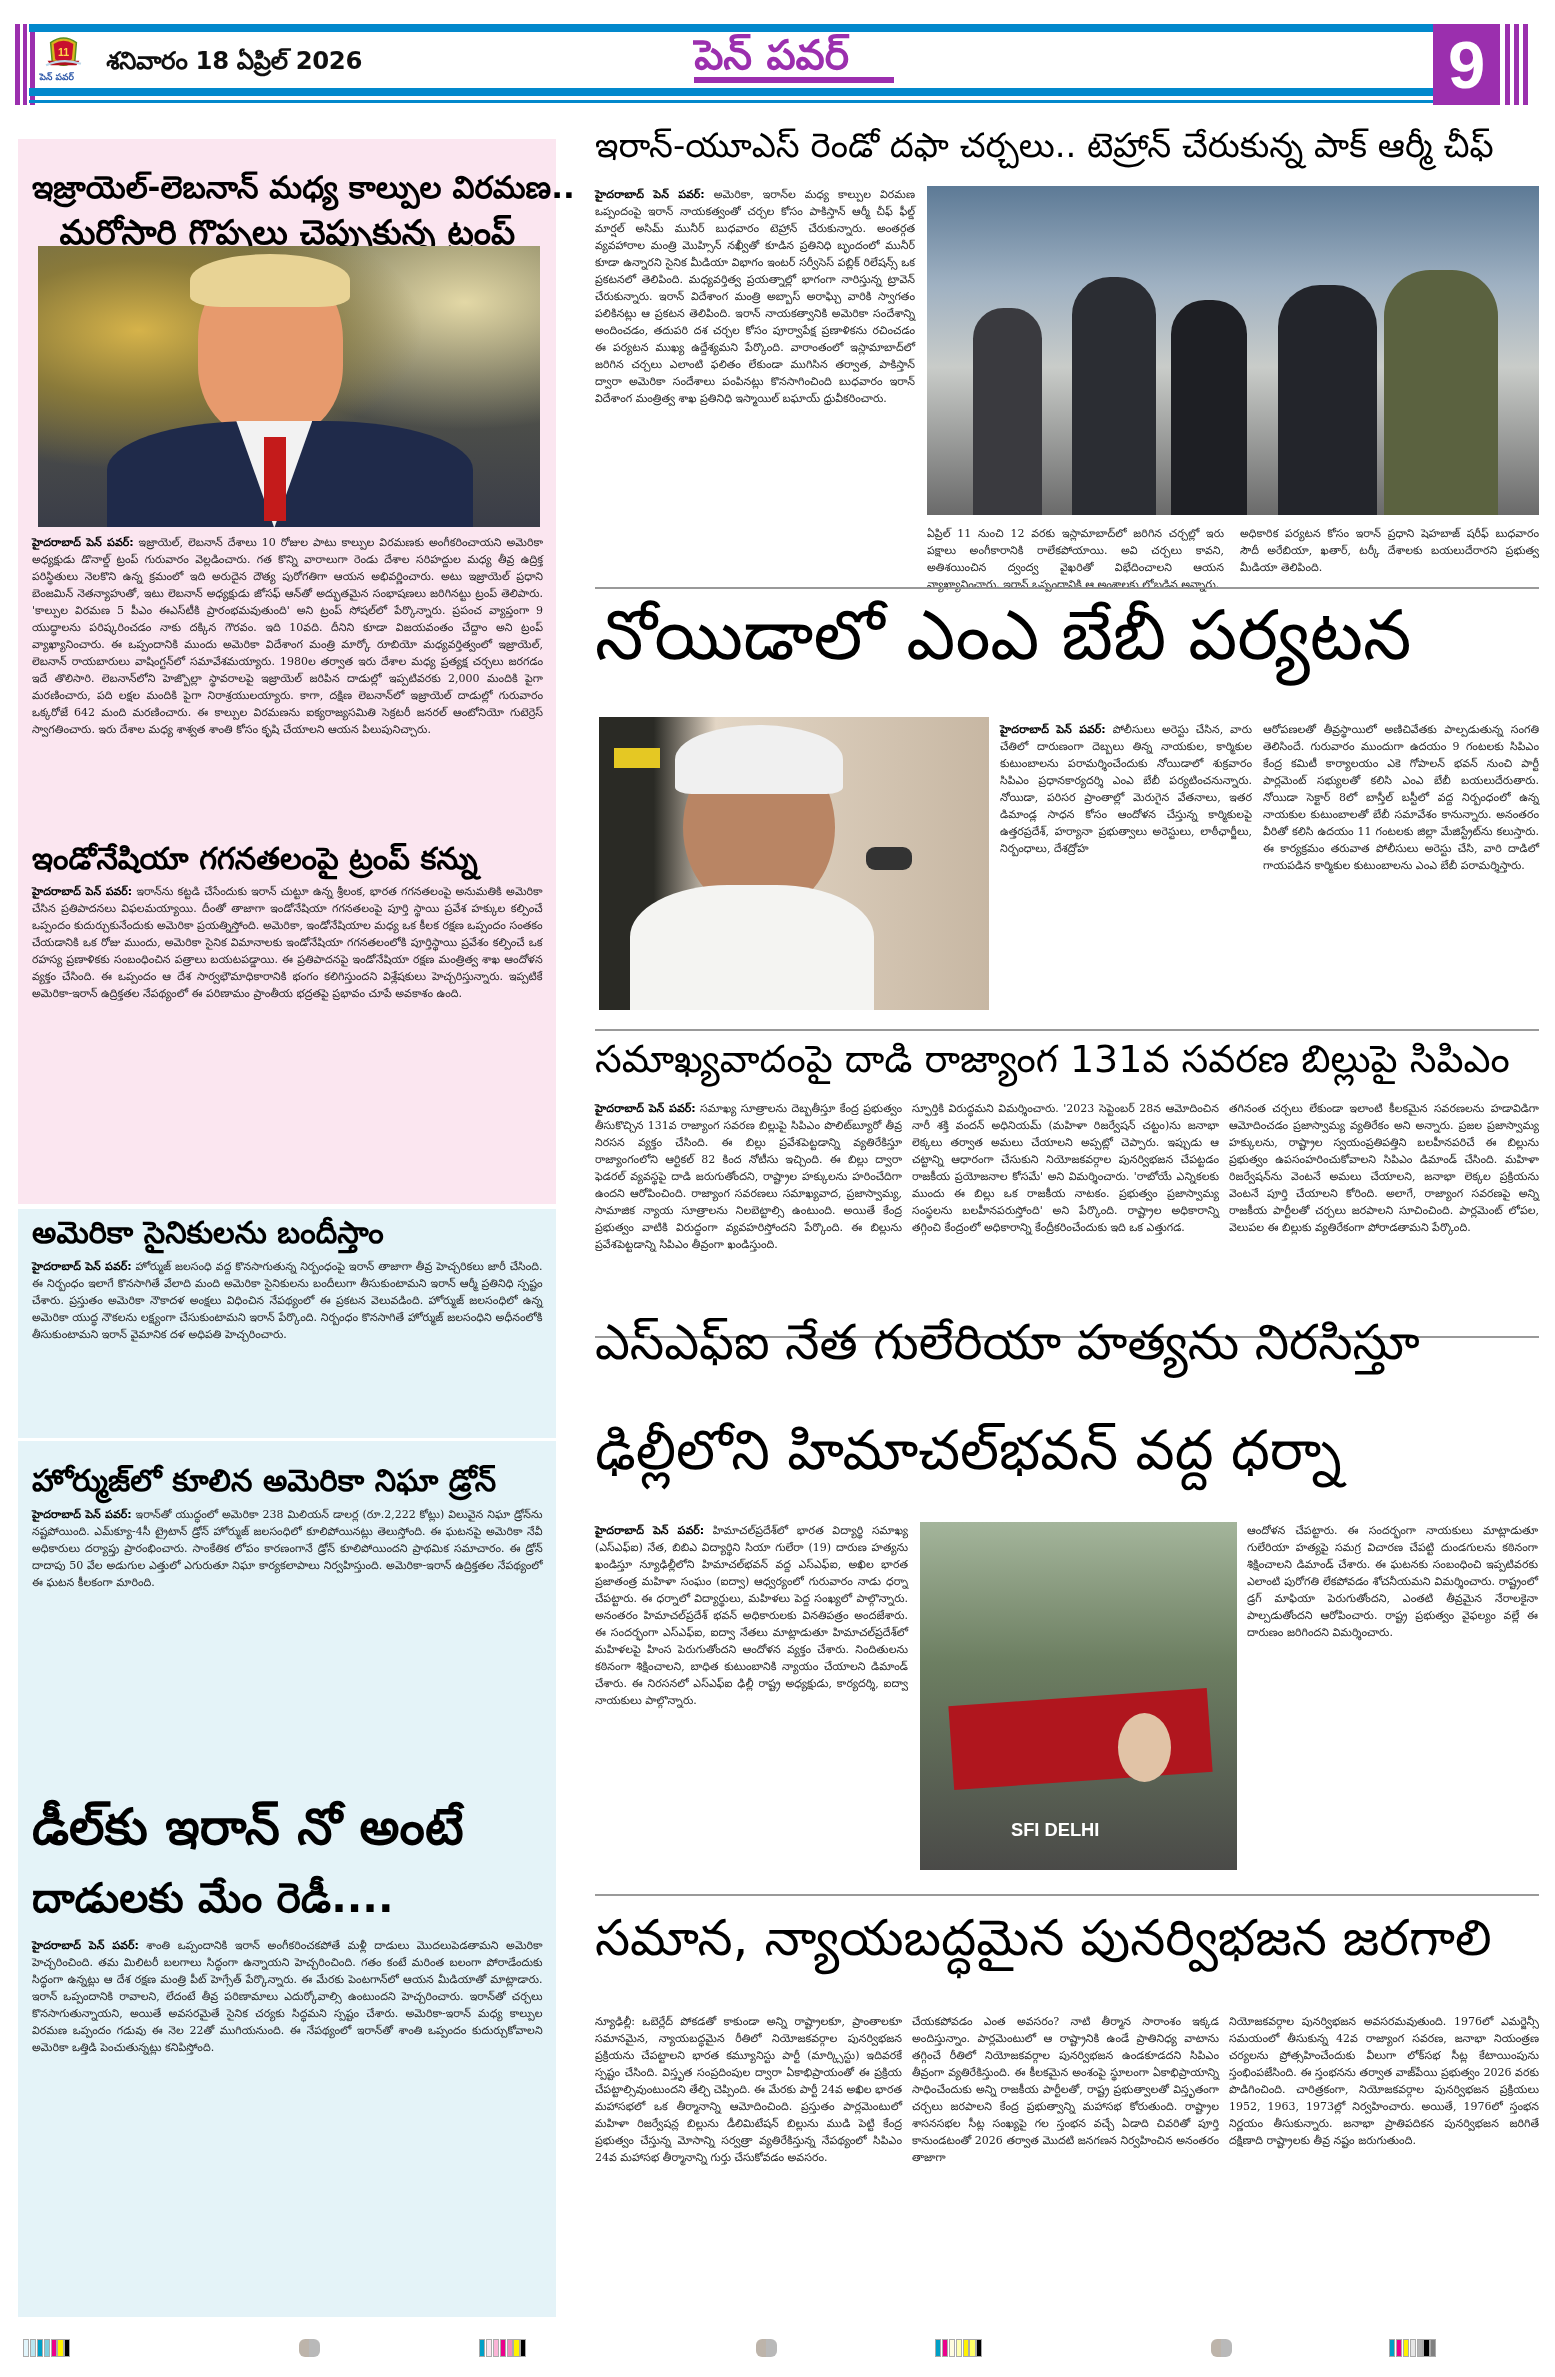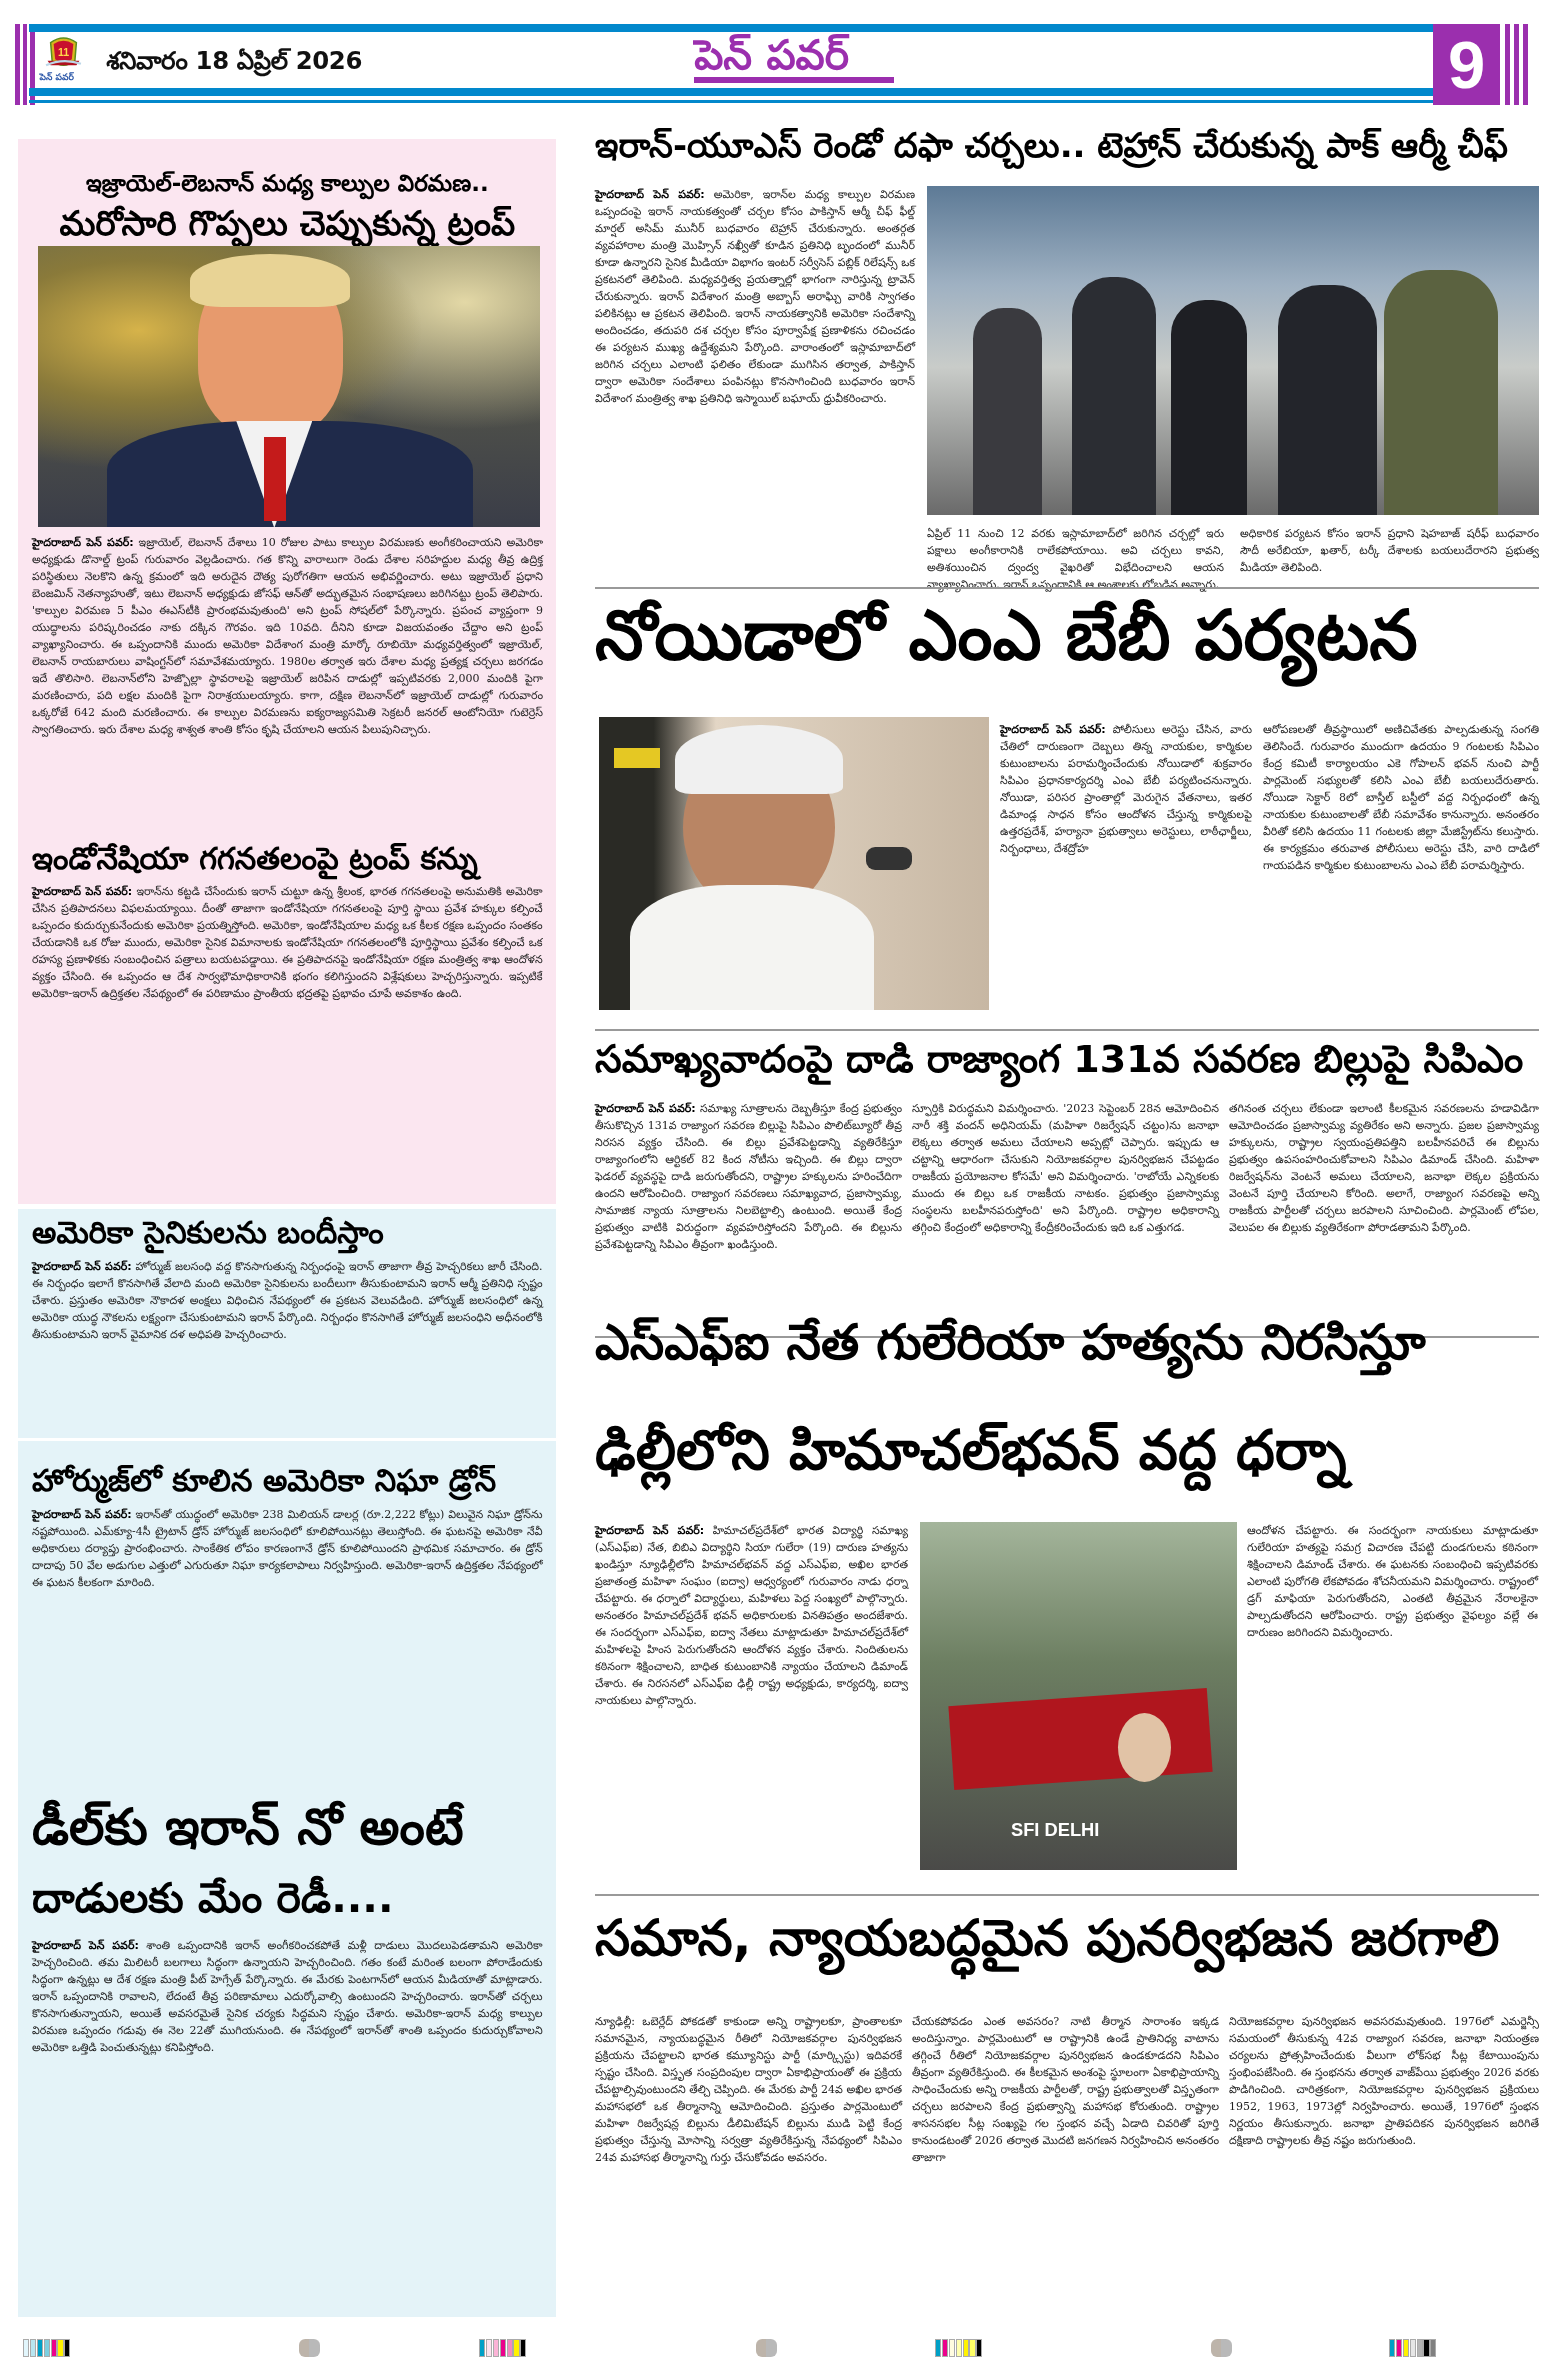--- a/index.html
+++ b/index.html
@@ -22,21 +22,21 @@
   .box-blue { background: #e4f3f8; }
   .sec { position: absolute; left: 18.3px; width: 538px; padding: 0 13.7px; }
   .h-left { font-weight: bold; color: #000; line-height: 1.15; }
   .body-text { font-family: "DejaVu Serif", serif; font-size: 11px; line-height: 17px; color: #222; text-align: justify; }
   .body-text b { font-family: "DejaVu Sans", sans-serif; font-weight: bold; color: #000; }
 
   .photo { position: absolute; overflow: hidden; }
   .photo .shade { position: absolute; inset: 0; }
 
   
-  .rh { position: absolute; left: 595px; width: 945px; font-weight: bold; color: #000; line-height: 1.1; white-space: nowrap; }
+  .rh { position: absolute; left: 595px; width: 945px; font-weight: normal; color: #000; line-height: 1.1; white-space: nowrap; }
   .rcol-text { position: absolute; }
   .divider { position: absolute; height: 1.5px; background: #999; }
 
   
   .cbar { position: absolute; top: 2339px; height: 18.3px; display: flex; }
   .cbar span { display: block; width: 6.1px; height: 18.3px; margin-right: 0.8px; border: 0.8px solid #aaa; }
   .cpill { position: absolute; top: 2339px; width: 21.3px; height: 18.3px; border-radius: 6.1px; background: linear-gradient(90deg,#bdb4aa 50%,#b9b9b9 50%); }
 </style>
 </head>
 <body>
@@ -63,21 +63,21 @@
   <div class="mh-date">శనివారం 18 ఏప్రిల్ 2026</div>
   <div class="mh-title">పెన్ పవర్</div>
   <div class="mh-title-underline"></div>
   <div class="mh-page">9</div>
   <div class="mh-vline" style="left:1490px"></div>
   <div class="mh-vline" style="left:1499px"></div>
   <div class="mh-vline" style="left:1508px"></div>
 </header>
 
 <section class="sec box-pink" style="top:139px;height:694px;">
-  <h2 class="h-left" style="font-size:23px;padding-top:30.5px;text-align:center;white-space:nowrap">ఇజ్రాయెల్-లెబనాన్ మధ్య కాల్పుల విరమణ..</h2>
+  <h2 class="h-left" style="font-size:31px;padding-top:30.5px;text-align:center;white-space:nowrap">ఇజ్రాయెల్-లెబనాన్ మధ్య కాల్పుల విరమణ..</h2>
   <h2 class="h-left" style="font-size:34px;padding-top:7.6px;text-align:center;white-space:nowrap">మరోసారి గొప్పలు చెప్పుకున్న ట్రంప్</h2>
   <div class="photo" style="left:20px;top:107px;width:502px;height:281px;background:#4d4a3c">
     <div class="shade" style="background:radial-gradient(ellipse at 20% 30%,#d6b34a 0,#8a7a3a 25%,transparent 50%),radial-gradient(ellipse at 85% 20%,#e3d8a6 0,transparent 40%),linear-gradient(180deg,#6b6a4c,#3a3d48)"></div>
     <div style="position:absolute;left:160px;top:15.2px;width:145px;height:175px;border-radius:45% 45% 40% 40%;background:#e79a6d"></div>
     <div style="position:absolute;left:152px;top:7.6px;width:160px;height:53px;border-radius:50% 50% 20% 20%;background:#e8d395"></div>
     <div style="position:absolute;left:69px;top:175px;width:366px;height:122px;border-radius:40% 40% 0 0;background:#1f2a4a"></div>
     <div style="position:absolute;left:198px;top:175px;width:76px;height:107px;background:#f2f2f2;clip-path:polygon(0 0,100% 0,50% 100%)"></div>
     <div style="position:absolute;left:226px;top:191px;width:21.3px;height:84px;background:#c41b1b"></div>
   </div>
   <p class="body-text" style="position:absolute;left:13.7px;top:395px;width:511px;"><b>హైదరాబాద్ పెన్ పవర్:</b> <span>ఇజ్రాయెల్, లెబనాన్ దేశాలు 10 రోజుల పాటు కాల్పుల విరమణకు అంగీకరించాయని అమెరికా అధ్యక్షుడు డొనాల్డ్ ట్రంప్ గురువారం వెల్లడించారు. గత కొన్ని వారాలుగా రెండు దేశాల సరిహద్దుల మధ్య తీవ్ర ఉద్రిక్త పరిస్థితులు నెలకొని ఉన్న క్రమంలో ఇది అరుదైన దౌత్య పురోగతిగా ఆయన అభివర్ణించారు. అటు ఇజ్రాయెల్ ప్రధాని బెంజమిన్ నెతన్యాహుతో, ఇటు లెబనాన్ అధ్యక్షుడు జోసఫ్ ఆన్‌తో అద్భుతమైన సంభాషణలు జరిగినట్టు ట్రంప్ తెలిపారు. 'కాల్పుల విరమణ 5 పీఎం ఈఎస్‌టీకి ప్రారంభమవుతుంది' అని ట్రంప్ సోషల్‌లో పేర్కొన్నారు. ప్రపంచ వ్యాప్తంగా 9 యుద్ధాలను పరిష్కరించడం నాకు దక్కిన గౌరవం. ఇది 10వది. దీనిని కూడా విజయవంతం చేద్దాం అని ట్రంప్ వ్యాఖ్యానించారు. ఈ ఒప్పందానికి ముందు అమెరికా విదేశాంగ మంత్రి మార్కో రూబియో మధ్యవర్తిత్వంలో ఇజ్రాయెల్, లెబనాన్ రాయబారులు వాషింగ్టన్‌లో సమావేశమయ్యారు. 1980ల తర్వాత ఇరు దేశాల మధ్య ప్రత్యక్ష చర్చలు జరగడం ఇదే తొలిసారి. లెబనాన్‌లోని హెజ్బొల్లా స్థావరాలపై ఇజ్రాయెల్ జరిపిన దాడుల్లో ఇప్పటివరకు 2,000 మందికి పైగా మరణించారు, పది లక్షల మందికి పైగా నిరాశ్రయులయ్యారు. కాగా, దక్షిణ లెబనాన్‌లో ఇజ్రాయెల్ దాడుల్లో గురువారం ఒక్కరోజే 642 మంది మరణించారు. ఈ కాల్పుల విరమణను ఐక్యరాజ్యసమితి సెక్రటరీ జనరల్ ఆంటోనియో గుటెర్రెస్ స్వాగతించారు. ఇరు దేశాల మధ్య శాశ్వత శాంతి కోసం కృషి చేయాలని ఆయన పిలుపునిచ్చారు.</span></p>

